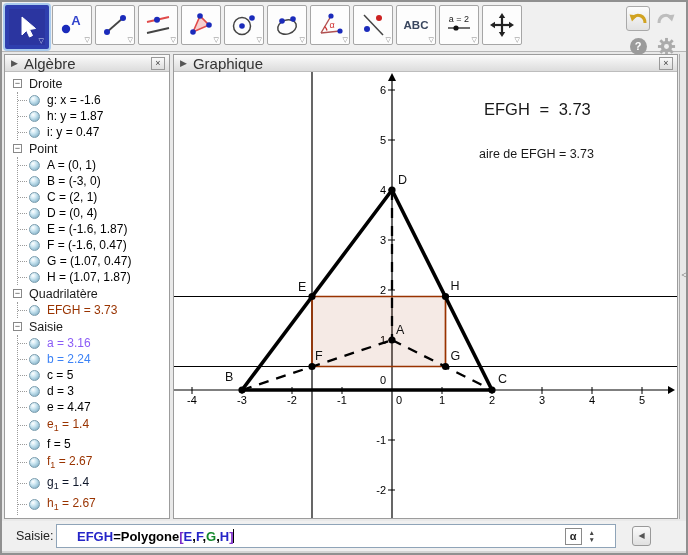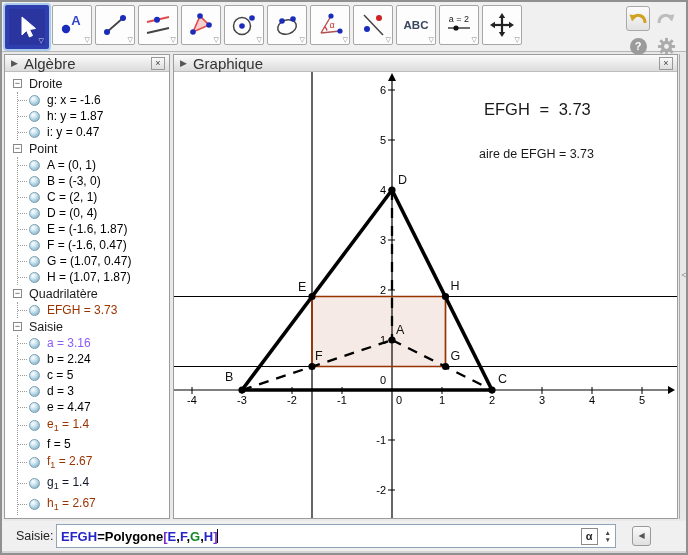--- a/index.html
+++ b/index.html
@@ -58,21 +58,21 @@
 
   .right-strip { position:absolute; left:677px; top:52px; width:9px; height:465px;
               background:#E8E8E8; border-left:1px solid #ABABAB; }
   .strip-toggle { position:absolute; left:0; top:216px; width:9px; text-align:center;
               font-size:8px; color:#666; cursor:pointer; }
 
   
   .input-bar { position:absolute; left:0; top:519px; width:684px; height:30px; background:#F0F0F0; }
   .input-label { position:absolute; left:14px; top:0; line-height:30px; font-size:12.5px; color:#222; }
   .input-field { position:absolute; left:54px; top:3px; width:560px; height:24px; background:#fff;
-              border:1px solid #8FA4B8; display:flex; align-items:center; padding:0 4px; cursor:text; }
+              border:1px solid #8FA4B8; display:flex; align-items:center; padding:0 20px; cursor:text; }
   .tokens { flex:1 1 auto; font-size:13px; font-weight:bold; white-space:nowrap; overflow:hidden; }
   .caret { display:inline-block; width:1px; height:14px; background:#000; vertical-align:-2px; }
   .alpha-btn { width:17px; height:17px; border:1px solid #8a8a8a; font-size:11px; font-weight:bold;
               color:#222; text-align:center; line-height:15px; flex:0 0 auto; cursor:pointer; }
   .spinner { display:flex; flex-direction:column; justify-content:center; margin-left:7px;
               font-size:6.5px; color:#444; line-height:7px; flex:0 0 auto; cursor:pointer; }
   .help-toggle { position:absolute; left:630px; top:5px; width:19px; height:20px;
               border:1px solid #999; border-radius:3px; background:linear-gradient(#FAFAFA,#E0E0E0);
               font-size:8px; color:#555; text-align:center; line-height:18px; cursor:pointer; }
   .bottom-strip { position:absolute; left:0; top:549px; width:684px; height:3px; background:#D4D4D4; }
@@ -313,21 +313,21 @@
         </div>
         <div class="alg-items">
           <div class="alg-item">
             <span class="connector"></span>
             <span class="marble"></span>
             <span class="alg-text" style="color:#8b5cf6">a = 3.16</span>
           </div>
           <div class="alg-item">
             <span class="connector"></span>
             <span class="marble"></span>
-            <span class="alg-text" style="color:#000000">b = 2.24</span>
+            <span class="alg-text" style="color:#3b82f6">b = 2.24</span>
           </div>
           <div class="alg-item">
             <span class="connector"></span>
             <span class="marble"></span>
             <span class="alg-text" style="color:#000000">c = 5</span>
           </div>
           <div class="alg-item">
             <span class="connector"></span>
             <span class="marble"></span>
             <span class="alg-text" style="color:#000000">d = 3</span>

